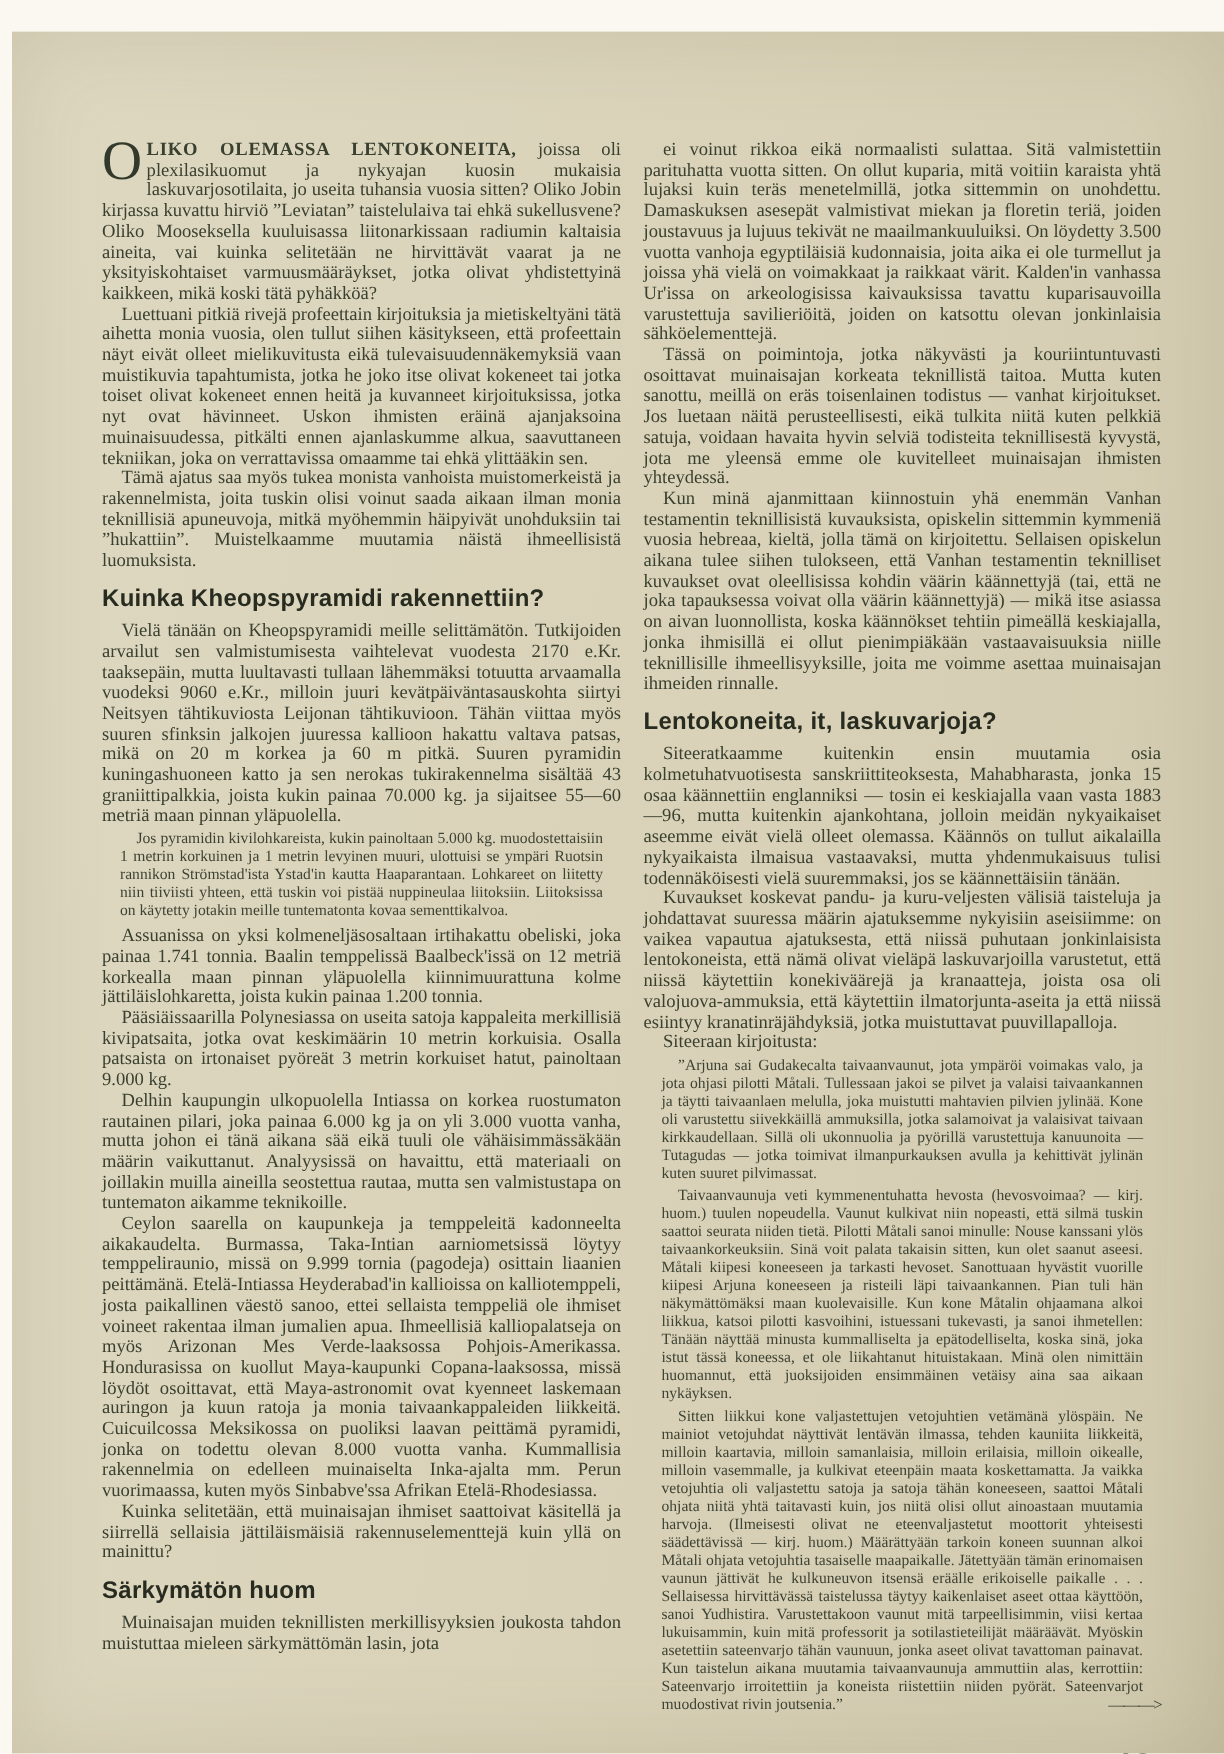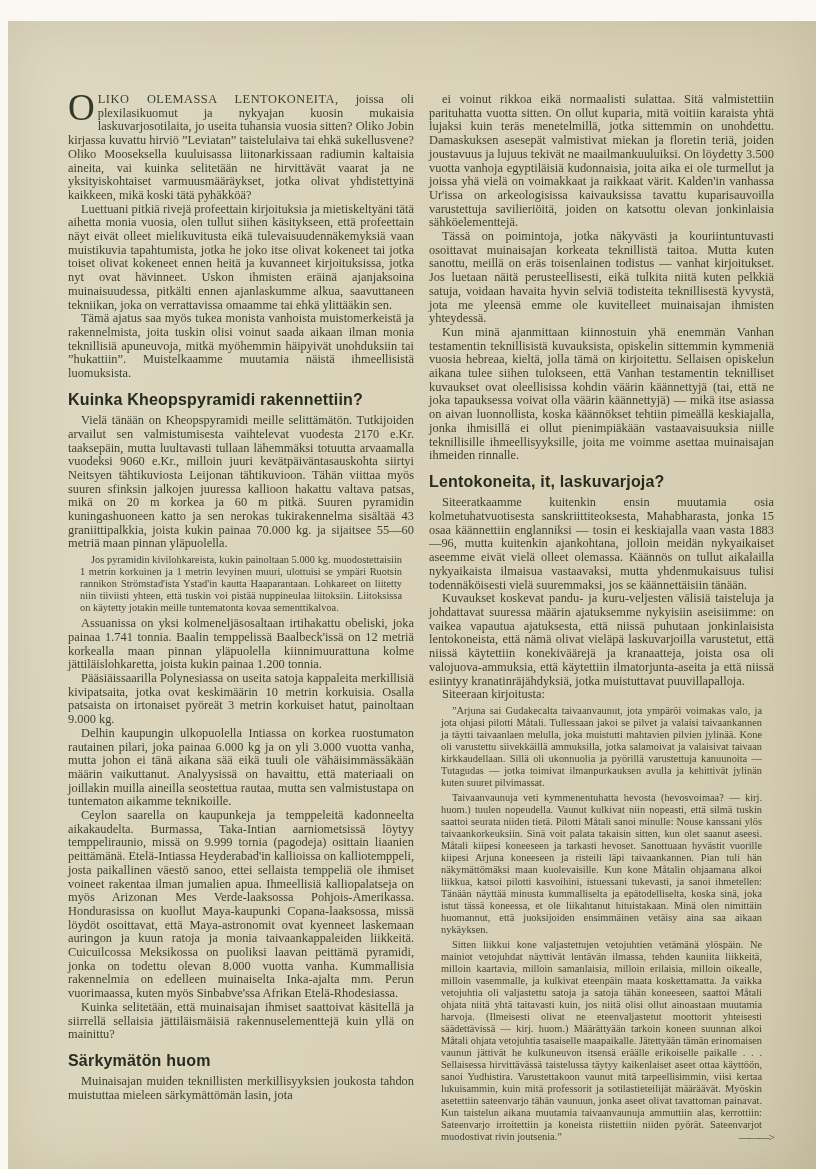--- a/index.html
+++ b/index.html
@@ -36,21 +36,21 @@
     font-family:Liberation Sans, sans-serif;
     font-weight:bold;font-size:16px;line-height:1.15;
     margin:10px 0 5px 0;color:#282c20;letter-spacing:0.2px;
   }
   .dropcap{
     float:left;
     font-size:37px;line-height:27px;
     padding:1px 3px 0 0;
     color:#333a2b;
   }
-  .leadin{letter-spacing:0.5px;font-weight:normal;}
+  .leadin{letter-spacing:0.5px;font-weight:bold;}
   .quote-wrap{position:relative;}
   .arrow{
     position:absolute;right:0;bottom:0;
     font-size:11px;letter-spacing:-1px;color:#3d4233;
   }
   .footer{
     margin-top:28px;position:relative;text-align:center;color:#3b412f;
   }
   .journal{
     font-size:13px;letter-spacing:4.5px;word-spacing:9px;

